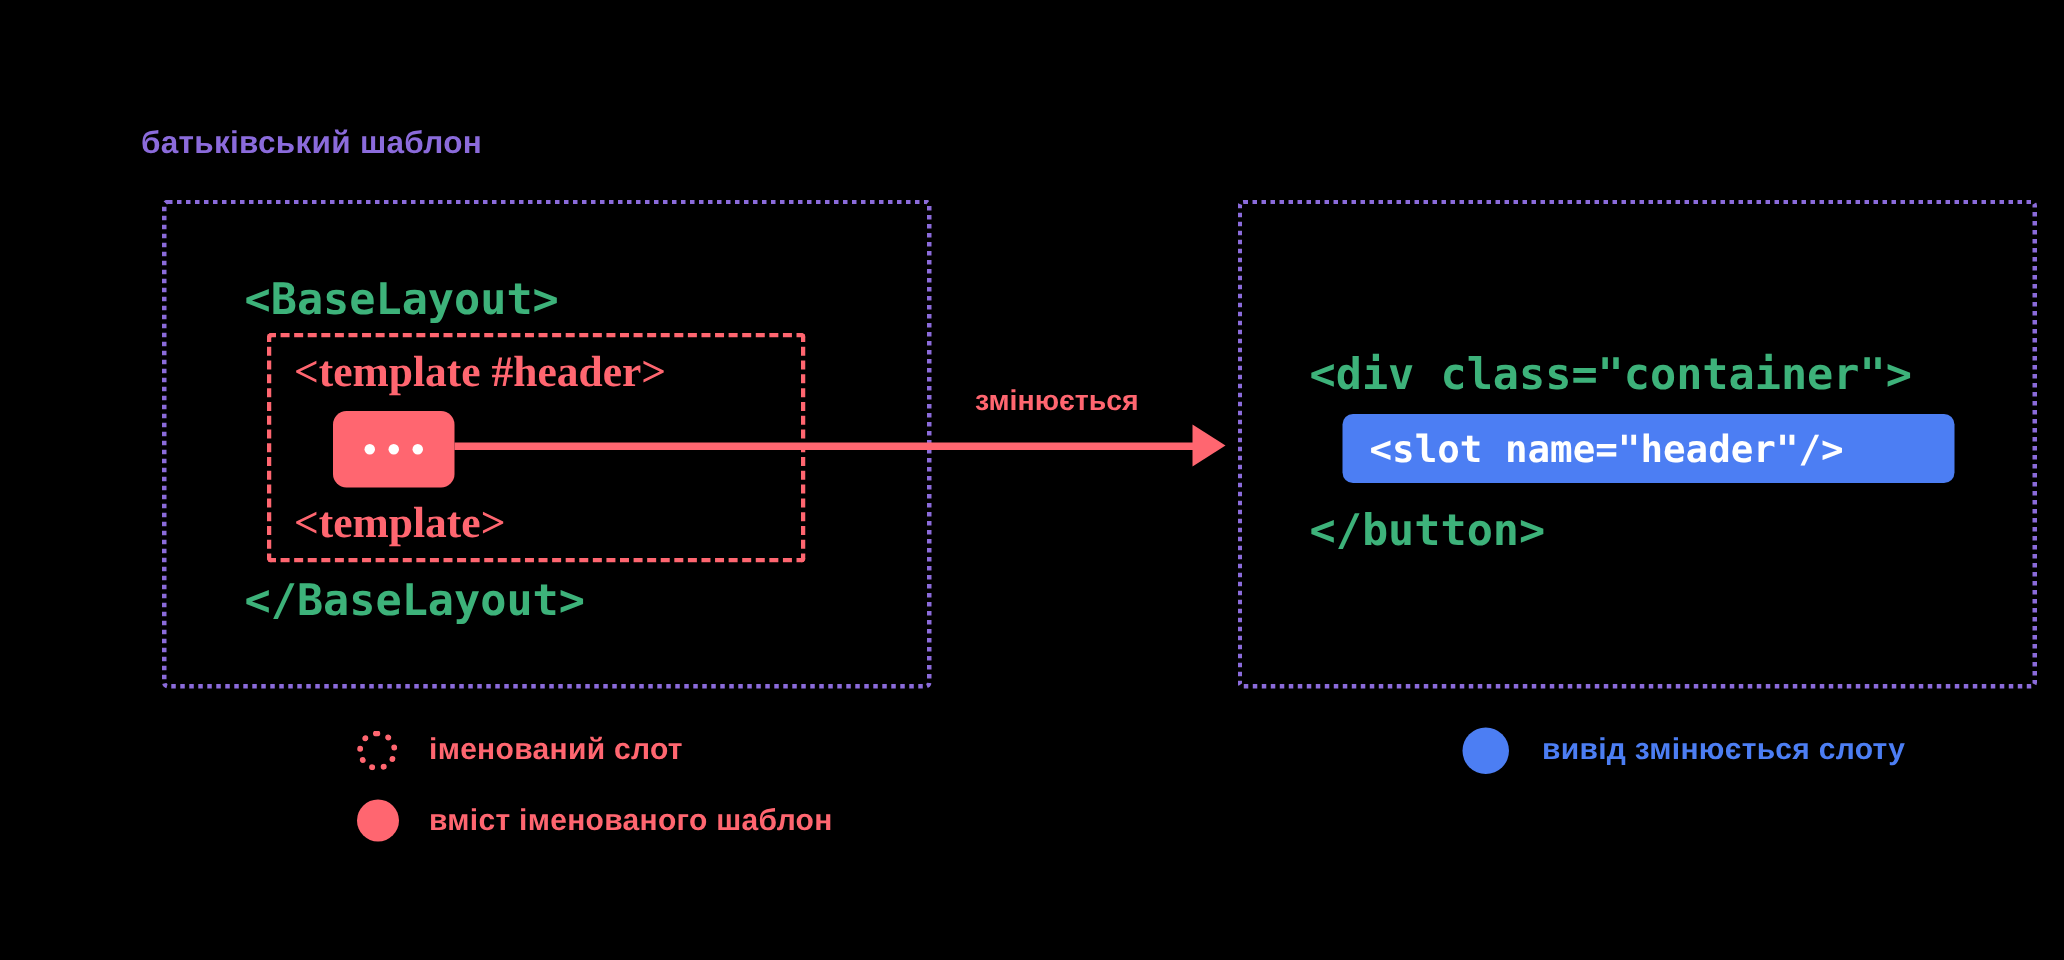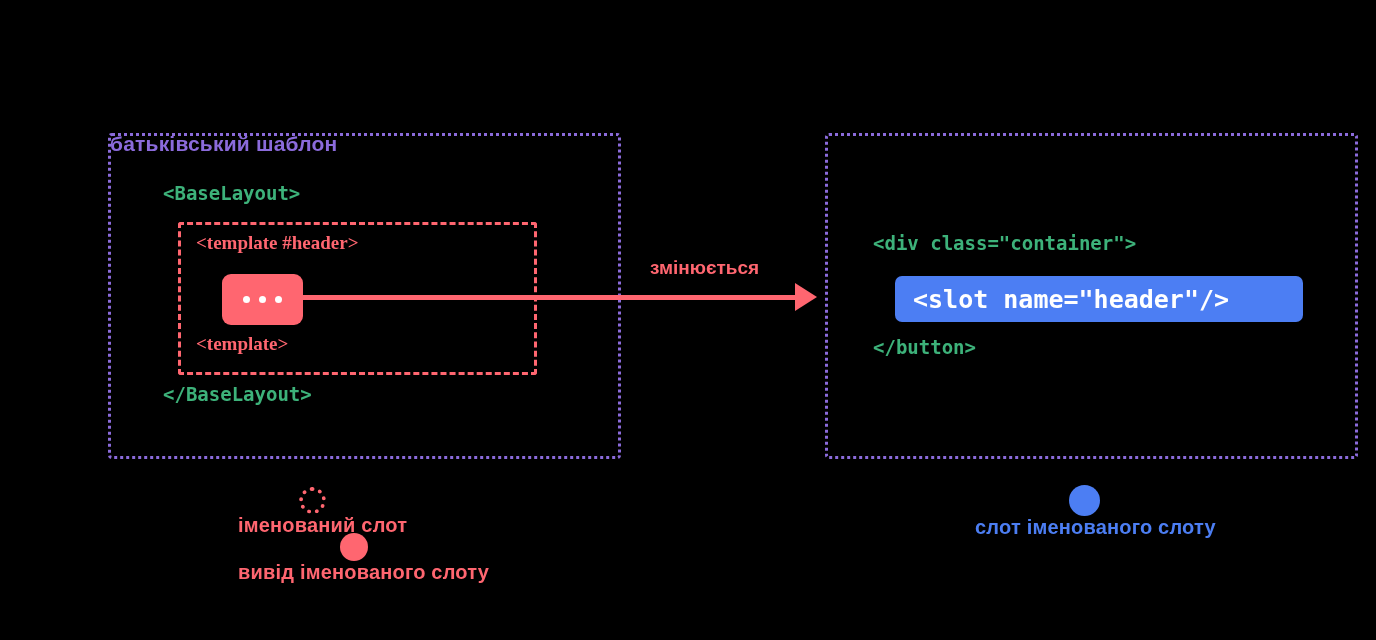--- a/index.html
+++ b/index.html
@@ -19,38 +19,38 @@
   
   .panel-title {
     position: absolute;
     font-family: "Liberation Sans", sans-serif;
     font-size: 21px;
     font-weight: bold;
     letter-spacing: 0.2px;
     color: #8B6BDB;
     white-space: nowrap;
   }
-  #title-left  { left: 110px; top: 84px; margin-top: 48px; }
+  #title-left  { left: 94px; top: 84px; }
   #title-right { left: 828px; top: 84px; }
 
   
   .panel {
     position: absolute;
     border: 3px dotted #8B6BDB;
     border-radius: 4px;
     box-sizing: border-box;
   }
   #panel-left  { left: 108px; top: 133px; width: 513px; height: 326px; }
   #panel-right { left: 825px; top: 133px; width: 533px; height: 326px; }
 
   
   .code {
     position: absolute;
     font-family: "DejaVu Sans Mono", "Liberation Mono", monospace;
-    font-size: 19px;
+    font-size: 29px;
     font-weight: bold;
     letter-spacing: 0px;
     white-space: pre;
   }
   .code-green { color: #3DB27A; }
   .code-red   { color: #FF6670; font-family: Liberation Serif, serif; }
 
   #code-open-baselayout  { left: 163px; top: 182px; }
   #code-close-baselayout { left: 163px; top: 383px; }
   #code-template-header  { left: 196px; top: 232px; }
@@ -142,21 +142,20 @@
     color: #FFFFFF;
     white-space: pre;
   }
 
   
   .legend-row {
     position: absolute;
     display: flex;
     align-items: center;
     white-space: nowrap;
-    flex-direction: column;
   }
   .legend-label {
     font-family: "Liberation Sans", sans-serif;
     font-size: 20px;
     font-weight: bold;
     letter-spacing: 0.2px;
   }
   #legend-named-slot    { left: 238px; top: 487px; }
   #legend-slot-content  { left: 238px; top: 533px; }
   #legend-slot-outlet   { left: 975px; top: 485px; }
@@ -229,21 +228,21 @@
 
   <div class="code code-green" id="code-close-button">&lt;/button&gt;</div>
 
   <div class="legend-row" id="legend-named-slot">
     <span class="swatch-ring"></span>
     <span class="legend-label label-red">іменований слот</span>
   </div>
 
   <div class="legend-row" id="legend-slot-content">
     <span class="swatch-dot-red"></span>
-    <span class="legend-label label-red">вивід іменованого слоту</span>
+    <span class="legend-label label-red">вміст іменованого шаблон</span>
   </div>
 
   <div class="legend-row" id="legend-slot-outlet">
     <span class="swatch-dot-blue"></span>
-    <span class="legend-label label-blue">слот іменованого слоту</span>
+    <span class="legend-label label-blue">вивід змінюється слоту</span>
   </div>
 
 </div>
 
 </body></html>

